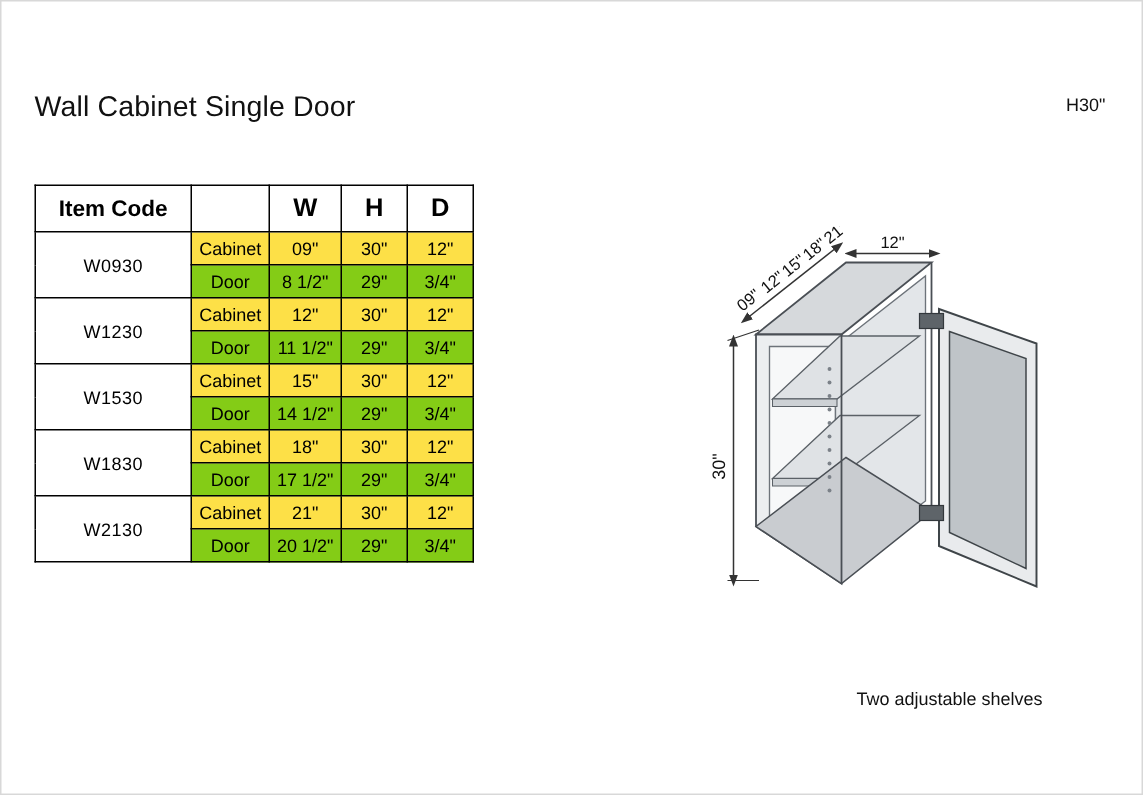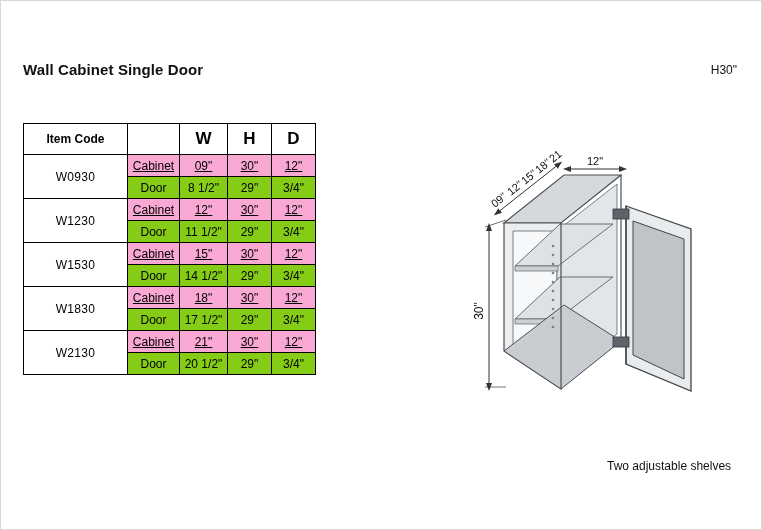--- a/index.html
+++ b/index.html
@@ -15,22 +15,22 @@
     position: relative;
     overflow: hidden;
     border: 1px solid #d8d8d8;
     box-sizing: border-box;
   }
 
   #page-title {
     position: absolute;
     left: 22px;
     top: 60px;
-    font-size: 15px;
-    font-weight: bold;
+    font-size: 19px;
+    font-weight: normal;
     letter-spacing: 0.1px;
     color: #111111;
   }
 
   #height-code {
     position: absolute;
     right: 24px;
     top: 62px;
     font-size: 12px;
     color: #111111;
@@ -57,59 +57,57 @@
   .col-sub  { width: 52px; }
   .col-w    { width: 48px; }
   .col-h    { width: 44px; }
   .col-d    { width: 44px; }
 
   #spec-table thead th {
     height: 30px;
     font-size: 17px;
     font-weight: bold;
   }
-  #spec-table thead th.hdr-item { font-size: 12px; }
+  #spec-table thead th.hdr-item { font-size: 15px; }
 
   td.item-code {
     font-size: 14px;
     letter-spacing: 0.3px;
   }
   td.sub-label {
     font-size: 10px;
     height: 21px;
   }
   td.val {
     font-size: 12px;
     height: 21px;
   }
   tr.cabinet-row td.sub-label,
   tr.cabinet-row td.val {
-    background: #f9a8d4;
-    text-decoration: underline;
+    background: #fde047;
   }
   tr.door-row td.sub-label,
   tr.door-row td.val {
     background: #84cc16;
   }
 
   
   #drawing {
     position: absolute;
     left: 460px;
     top: 150px;
     width: 280px;
     height: 270px;
   }
   #caption {
     position: absolute;
     left: 570px;
     top: 458px;
     font-size: 12px;
     color: #111111;
-    margin-left: 36px;
   }
 </style>
 </head>
 <body>
 
 <div id="page-title">Wall Cabinet Single Door</div>
 <div id="height-code">H30"</div>
 
 <table id="spec-table">
   <colgroup>

